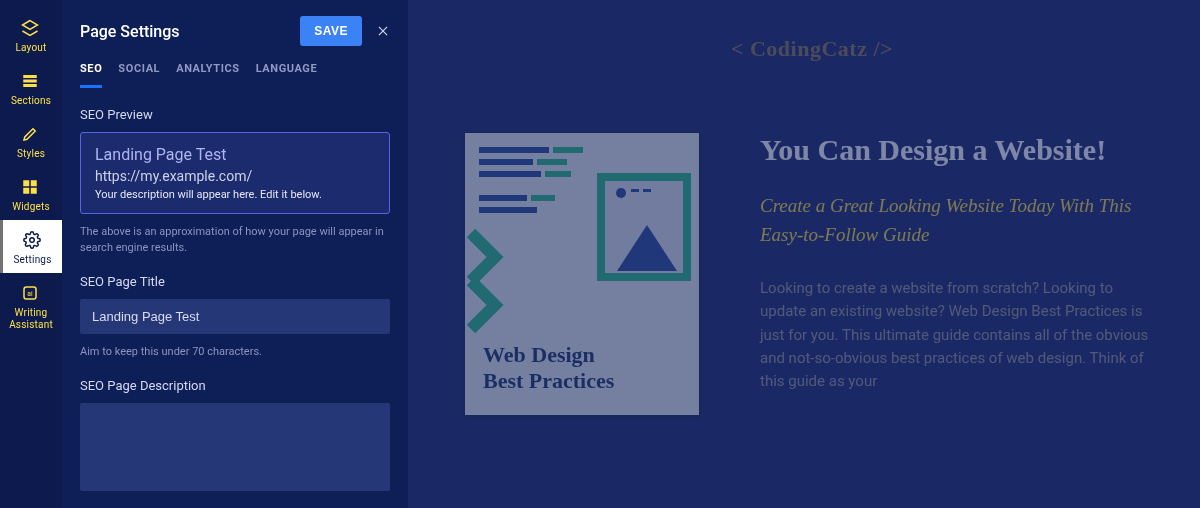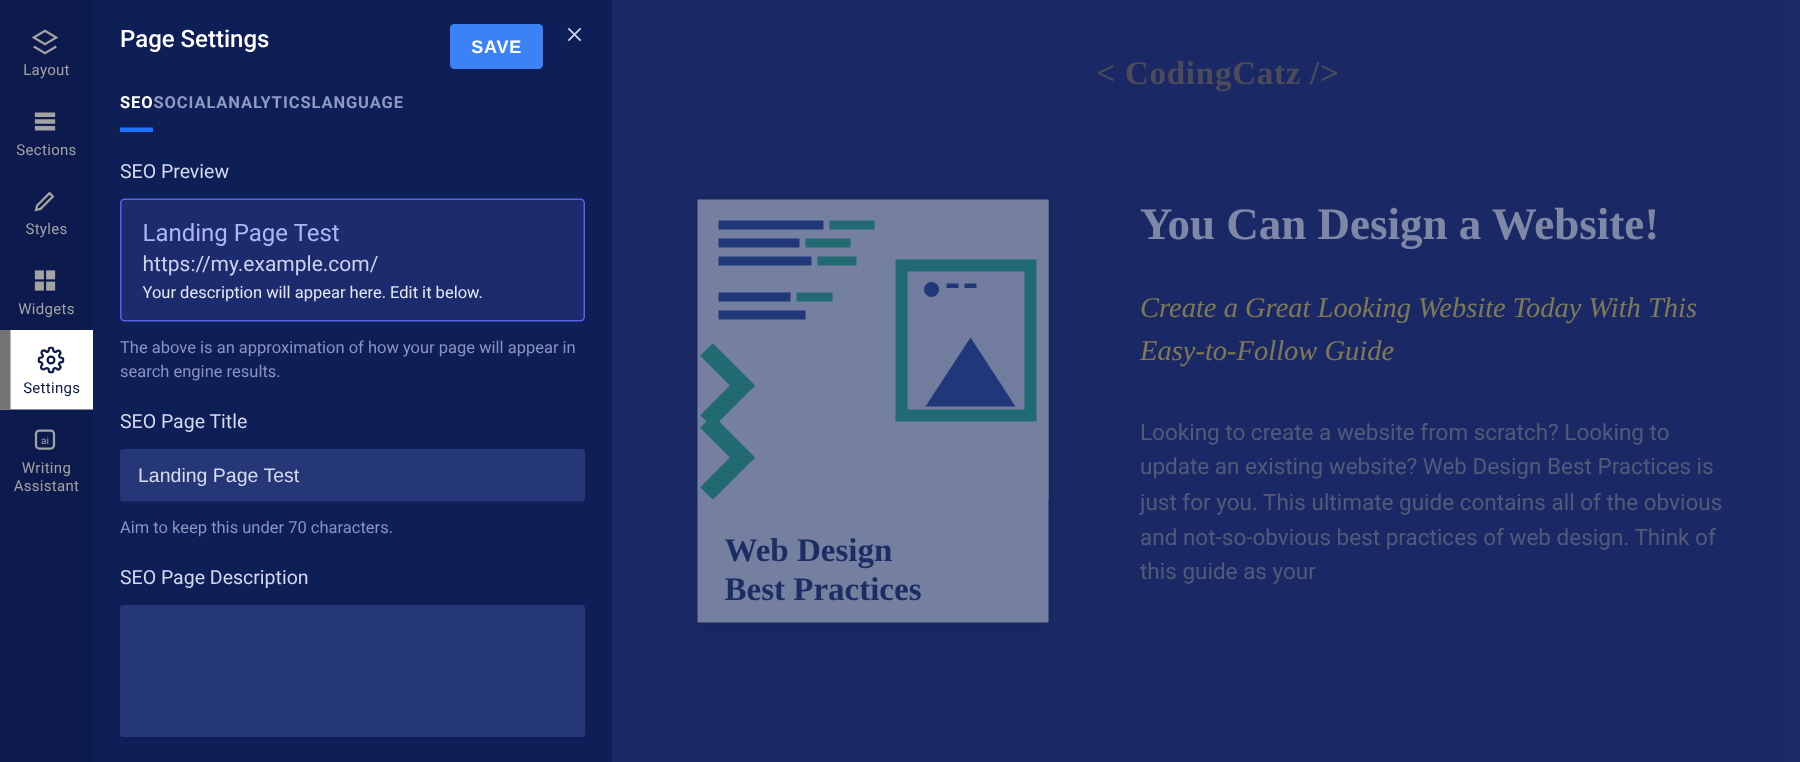--- a/index.html
+++ b/index.html
@@ -1,33 +1,33 @@
 <!DOCTYPE html>
 <html><head>
 <meta charset="utf-8">
 <style>
   * { box-sizing: border-box; margin: 0; padding: 0; }
   html, body { width: 1200px; height: 508px; overflow: hidden; font-family: -apple-system, BlinkMacSystemFont, "Segoe UI", Roboto, Helvetica, Arial, sans-serif; }
   body { display: flex; background: #1a2963; }
 
   
   .rail { width: 62px; background: #0c1a4d; display: flex; flex-direction: column; align-items: center; padding-top: 8px; }
-  .rail-item { width: 62px; display: flex; flex-direction: column; align-items: center; padding: 10px 0 8px; color: #a3a3a3; cursor: pointer; }
-  .rail-item.active { background: #ffffff; color: #0c1a4d; border-left: 7px solid #737373; padding-left: 0; }
+  .rail-item { width: 62px; display: flex; flex-direction: column; align-items: center; padding: 10px 0 8px; color: #fde047; cursor: pointer; }
+  .rail-item.active { background: #ffffff; color: #0c1a4d; border-left: 3px solid #737373; padding-left: 0; }
   .rail-item .ri-icon { width: 20px; height: 20px; display: flex; align-items: center; justify-content: flex-start; margin-bottom: 4px; }
   .rail-item .ri-label { font-size: 10px; letter-spacing: .2px; }
 
   
   .panel { width: 346px; background: #0e1e57; color: #e6e9f5; display: flex; flex-direction: column; }
-  .panel-header { display: flex; align-items: flex-start; padding: 16px 18px 10px 18px; }
+  .panel-header { display: flex; align-items: center; padding: 16px 18px 10px 18px; }
   .panel-title { font-size: 16px; font-weight: 500; color: #ffffff; flex: 1; }
   .save-btn { background: #3b82f6; color: #fff; border: none; font-size: 12px; font-weight: 700; letter-spacing: .5px; padding: 8px 14px; border-radius: 3px; cursor: pointer; }
   .close-x { margin-left: 14px; color: #cfd4ea; cursor: pointer; display: flex; align-items: center; }
 
-  .tabs { display: flex; padding: 6px 18px 0; border-bottom: 1px solid rgba(255,255,255,.0); }
+  .tabs { display: flex; gap: 16px; padding: 6px 18px 0; border-bottom: 1px solid rgba(255,255,255,.0); }
   .tab { font-size: 11px; font-weight: 700; letter-spacing: .6px; color: #8f99c4; padding-bottom: 10px; cursor: pointer; }
   .tab.active { color: #ffffff; border-bottom: 3px solid #1a73ff; }
 
   .scroll { padding: 18px; overflow: auto; flex: 1; }
   .section-label { font-size: 13px; color: #d5d9ee; margin-bottom: 10px; }
 
   .preview-box { border: 1px solid #5663e6; background: #1b2b6d; border-radius: 3px; padding: 12px 14px; margin-bottom: 10px; }
   .pv-title { color: #aeb6f0; font-size: 16px; margin-bottom: 4px; }
   .pv-url { color: #cdd2ea; font-size: 14px; margin-bottom: 4px; }
   .pv-desc { color: #e5e7f4; font-size: 11px; }
@@ -39,21 +39,21 @@
   .textarea { height: 88px; resize: none; }
 
   
   .canvas { flex: 1; position: relative; background: #203070; overflow: hidden; }
   .overlay { position: absolute; inset: 0; background: rgba(22,36,92,.55); pointer-events: none; }
   .site { position: absolute; inset: 0; padding: 36px 40px 0 56px; }
   .brand { text-align: center; font-family: Georgia, 'Times New Roman', serif; font-weight: 700; font-size: 22px; color: #8c7a55; letter-spacing: .5px; margin-bottom: 70px; }
   .site-row { display: flex; gap: 60px; align-items: flex-start; }
   .book { width: 236px; height: 284px; background: #e9edf1; border: 1px solid #1b2b5e; box-shadow: 0 2px 6px rgba(0,0,0,.2); position: relative; overflow: hidden; }
   .book svg { display:block; }
-  .book-title { position:absolute; left:18px; bottom:10px; font-family: Georgia, serif; font-weight:700; color:#223a6e; font-size:22px; line-height:1.15; }
+  .book-title { position:absolute; left:18px; bottom:22px; font-family: Georgia, serif; font-weight:700; color:#223a6e; font-size:22px; line-height:1.15; }
   .copy { flex:1; color:#9a9a9a; }
   .headline { font-family: Georgia, serif; font-weight:700; font-size:30px; color:#ffffff; line-height:1.2; margin-bottom:24px; }
   .sub { font-family: Georgia, serif; font-style: italic; font-size:19px; color:#fde047; line-height:1.5; margin-bottom:28px; }
   .body { font-size:15px; color:#9a9a9a; line-height:1.55; }
 </style>
 </head>
 <body>
 
 <div class="rail">
   <div class="rail-item">

